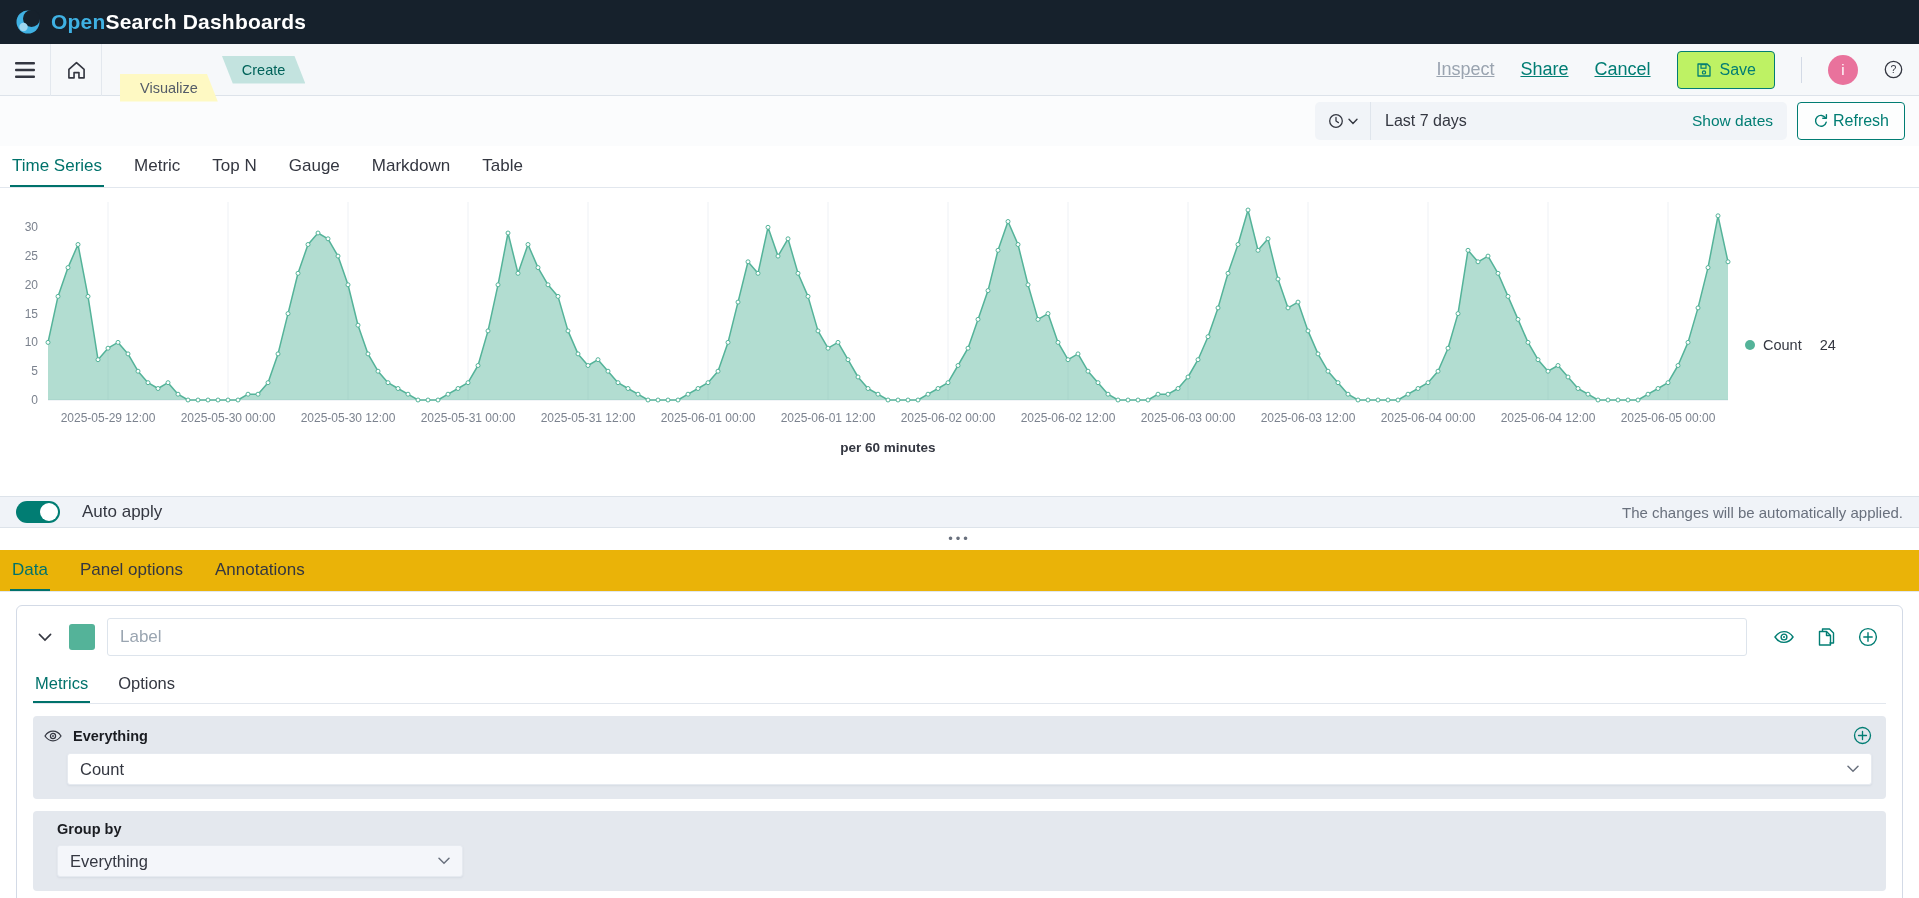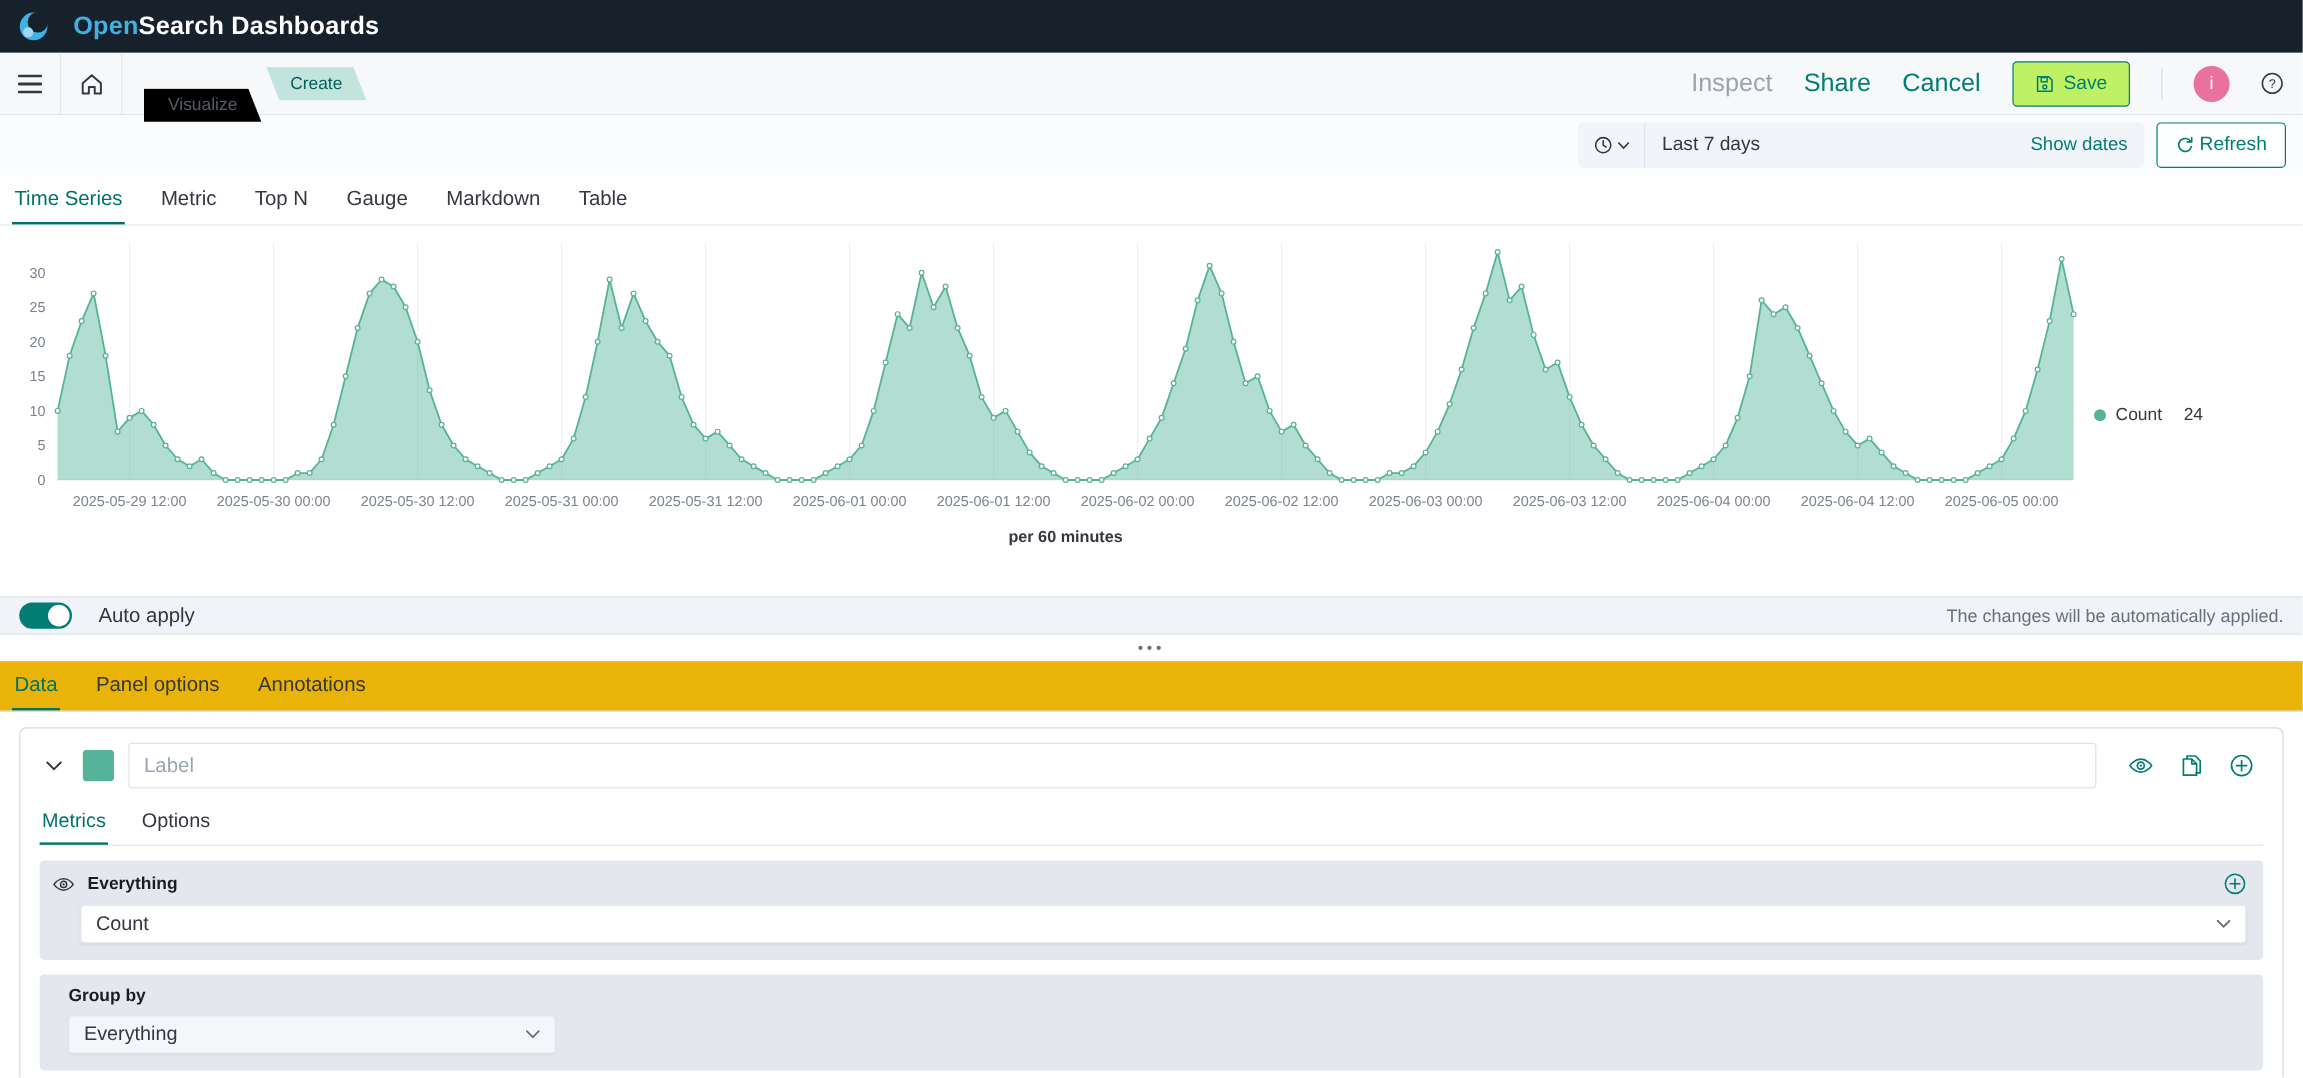--- a/index.html
+++ b/index.html
@@ -1,35 +1,35 @@
 <!DOCTYPE html>
 <html><head>
 <meta charset="utf-8">
 <style>
   * { margin:0; padding:0; box-sizing:border-box; }
   html,body { width:1919px; height:898px; background:#fff; font-family:"Liberation Sans",sans-serif; color:#343741; overflow:hidden; }
 
   
   .app-header { height:44px; background:#16212c; display:flex; align-items:center; padding:0 14px; }
-  .logo-wrap { display:flex; align-items:center; gap:19px; }
+  .logo-wrap { display:flex; align-items:center; gap:9px; }
   .logo-text { font-size:21px; font-weight:bold; letter-spacing:.2px; }
   .logo-open { color:#3fb1e3; }
   .logo-search { color:#ffffff; }
   .logo-suffix { color:#ffffff; margin-left:6px; font-weight:bold; }
 
   
   .toolbar { height:52px; background:#f6f8fa; border-bottom:1px solid #dde3ea; display:flex; align-items:center; }
   .tb-btn { width:50px; height:52px; display:flex; align-items:center; justify-content:center; cursor:pointer; }
   .tb-divider { width:1px; height:52px; background:#e3e8ee; }
   .crumbs { display:flex; align-items:center; margin-left:18px; }
   .crumb { height:28px; display:flex; align-items:center; padding:0 20px; font-size:14.5px; }
-  .crumb-first { background:#000000; color:#545c68; clip-path:polygon(0 0, calc(100% - 11px) 0, 100% 100%, 0 100%);margin-top:36px; }
+  .crumb-first { background:#fef9c3; color:#545c68; clip-path:polygon(0 0, calc(100% - 11px) 0, 100% 100%, 0 100%);margin-top:36px; }
   .crumb-last  { background:#c3e3df; color:#01635a; margin-left:4px; clip-path:polygon(0 0, calc(100% - 11px) 0, 100% 100%, 11px 100%); }
   .toolbar-right { margin-left:auto; display:flex; align-items:center; gap:26px; padding-right:16px; }
-  .tb-link { font-size:21px; color:#017d73; cursor:pointer; }
+  .tb-link { font-size:18px; color:#017d73; cursor:pointer;text-decoration:underline; }
   .tb-link.disabled { color:#9aa4b0; cursor:default; }
   .save-btn { height:38px; border:1px solid #017d73; border-radius:4px; background:#bef264; color:#017d73;
               font-size:16px; display:flex; align-items:center; gap:8px; padding:0 18px; cursor:pointer; font-weight:500; }
   .right-divider { width:1px; height:26px; background:#d3dae6; }
   .avatar { width:30px; height:30px; border-radius:50%; background:#e9729c; color:#fff; font-size:15px;
             display:flex; align-items:center; justify-content:center; cursor:pointer; }
   .help-btn { display:flex; align-items:center; justify-content:center; cursor:pointer; }
 
   
   .time-row { height:50px; background:#fbfcfd; display:flex; align-items:center; justify-content:flex-end; gap:10px; padding:0 14px; }

